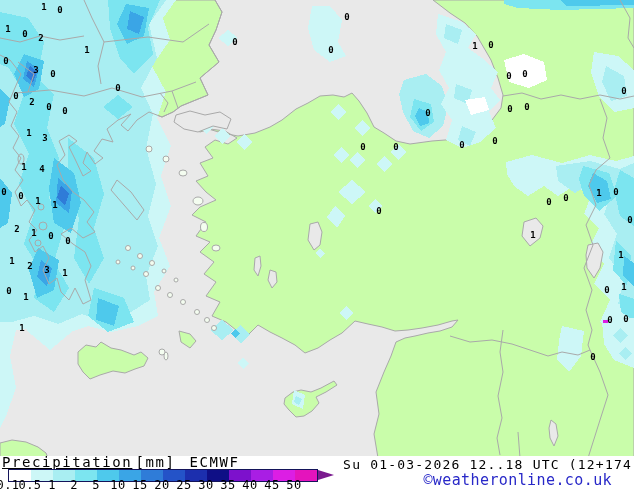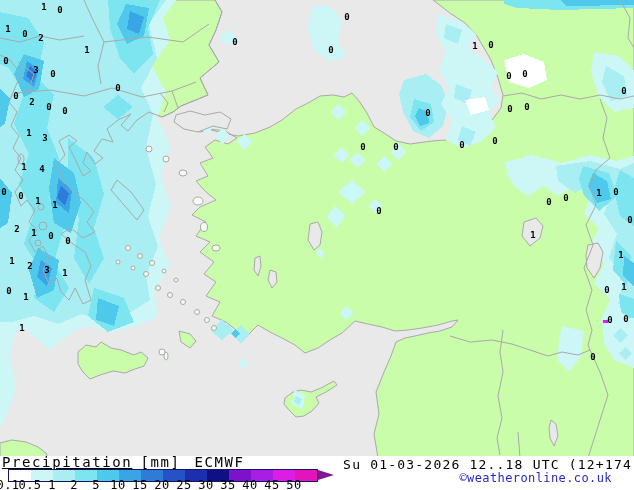--- a/index.html
+++ b/index.html
@@ -12,32 +12,32 @@
   .isl-o{fill:none;stroke:var(--coast);stroke-width:1}
   .isl-w{fill:#f4fdf0;stroke:var(--coast);stroke-width:1}
   .border{fill:none;stroke:var(--coast);stroke-width:1;stroke-linejoin:round}
   .coast{fill:none;stroke:var(--coast);stroke-width:1;stroke-linejoin:round}
   .p01{fill:var(--b01)} .p05{fill:var(--b05)} .p1{fill:var(--b1)} .p2{fill:var(--b2)}
   .p5{fill:var(--b5)} .p10{fill:var(--b10)} .p15{fill:var(--b15)} .p45{fill:var(--b45)}
   .vlabel{font-family:"DejaVu Sans Mono",monospace;font-weight:bold;font-size:9px;fill:#000}
   #footer{position:absolute;left:0;top:456px;width:634px;height:34px;background:#fff}
   #legend-title{position:absolute;left:2px;top:-2px;font-size:14px;letter-spacing:1.6px;white-space:nowrap}
   #legend-title .param{text-decoration:underline}
-  #legend-title .unit{margin-left:8px}
+  #legend-title .unit{margin-left:3px}
   #legend-title .model{margin-left:14px}
   #scale-bar{position:absolute;left:8px;top:13px;width:308px;height:11px;
              border:1px solid #14145a;display:flex;box-sizing:content-box}
   .seg{flex:1 0 22px;height:100%}
   #scale-labels span{position:absolute;top:22px;transform:translateX(-50%);
                      font-size:12px;letter-spacing:.5px;white-space:nowrap}
   #scale-arrow{position:absolute;left:318px;top:13.5px;width:0;height:0;
                border-left:16px solid var(--arrow);
                border-top:5.5px solid transparent;border-bottom:5.5px solid transparent}
   #datetime{position:absolute;right:-7px;top:1px;font-size:13px;letter-spacing:1.2px;white-space:nowrap}
-  #copyright{position:absolute;right:22px;top:15px;font-size:12px;letter-spacing:.4px;color:#2828c8;white-space:nowrap}
+  #copyright{position:absolute;right:22px;top:15px;font-size:15px;letter-spacing:.4px;color:#2828c8;white-space:nowrap}
 </style>
 </head>
 <body>
 
 <div id="app">
 
   <svg id="map-svg" width="634" height="458" viewBox="0 0 634 458" xmlns="http://www.w3.org/2000/svg">
 
     <rect class="sea" x="0" y="0" width="634" height="458"></rect>
 

